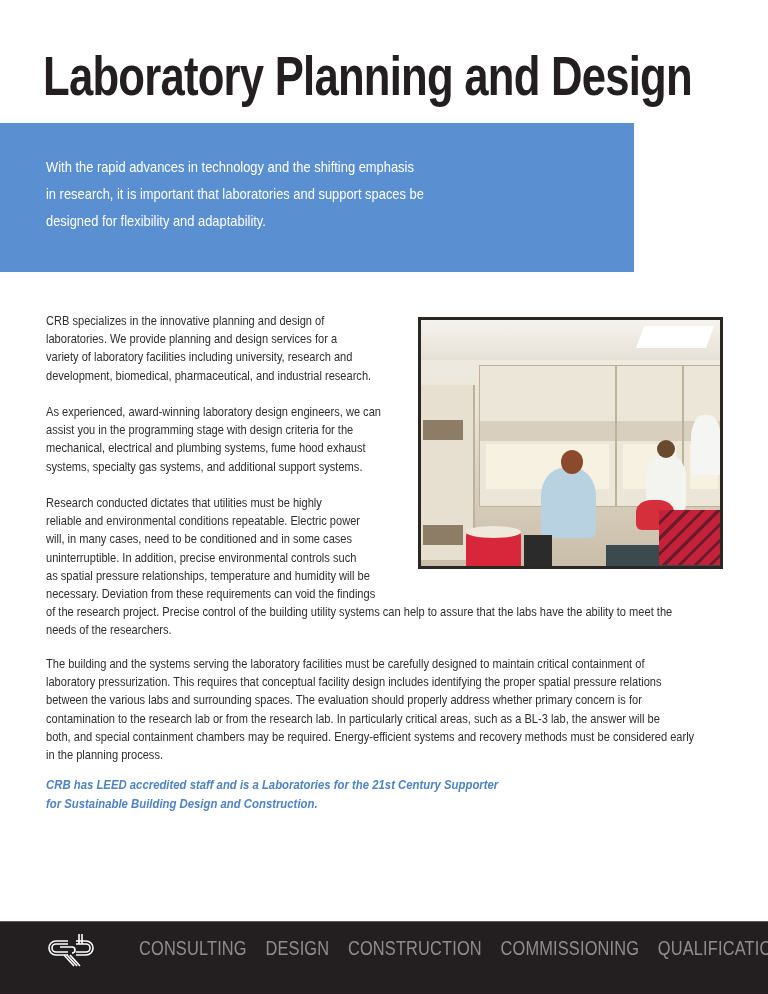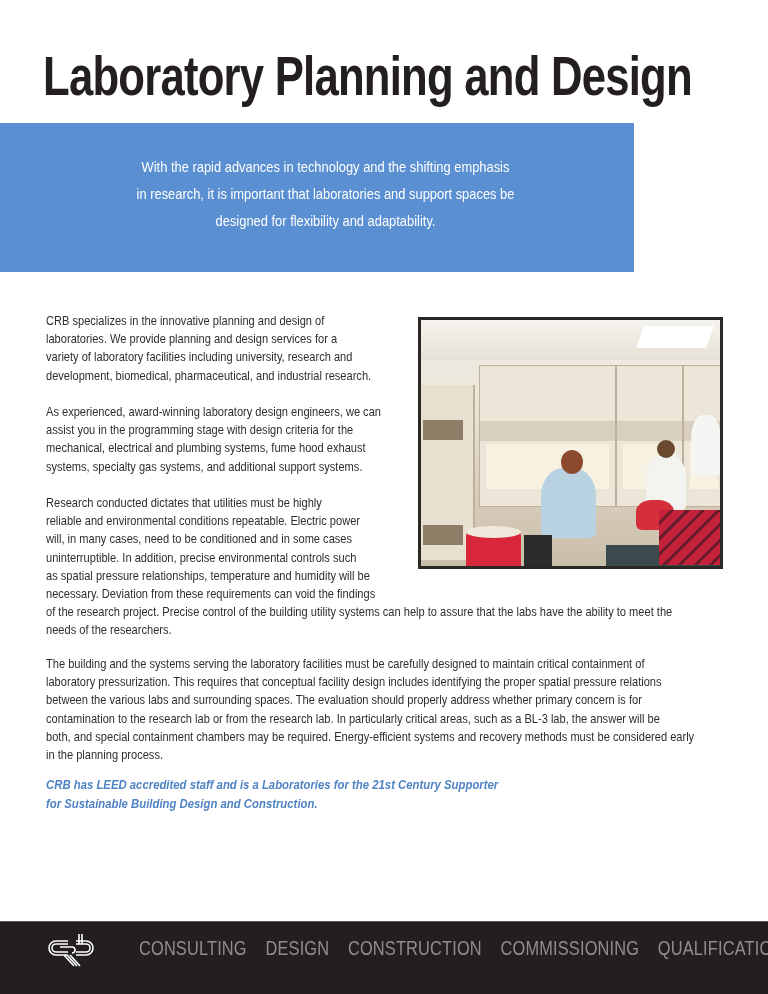--- a/index.html
+++ b/index.html
@@ -11,21 +11,20 @@
   .title {
     position:absolute; left:43px; top:44px; margin:0;
     font-family:"Liberation Sans", sans-serif; font-weight:bold;
     font-size:56px; line-height:64px; color:#231f20;
     letter-spacing:-1px; white-space:nowrap;
     transform:scaleX(0.78); transform-origin:left top;
   }
   .banner {
     position:absolute; left:0; top:123px; width:634px; height:149px;
     background:#5a8fd1;
-    text-align:center;
   }
   .banner-text {
     position:absolute; left:46px; top:30px; width:560px;
     color:#ffffff; font-size:15px; line-height:27px;
     transform:scaleX(0.86); transform-origin:left top; width:650px;
   }
   .banner-text div { white-space:nowrap; }
   .body-text {
     position:absolute; left:46px; font-size:13.2px; line-height:18.2px;
     color:#2e2e2e; transform:scaleX(0.84); transform-origin:left top;

